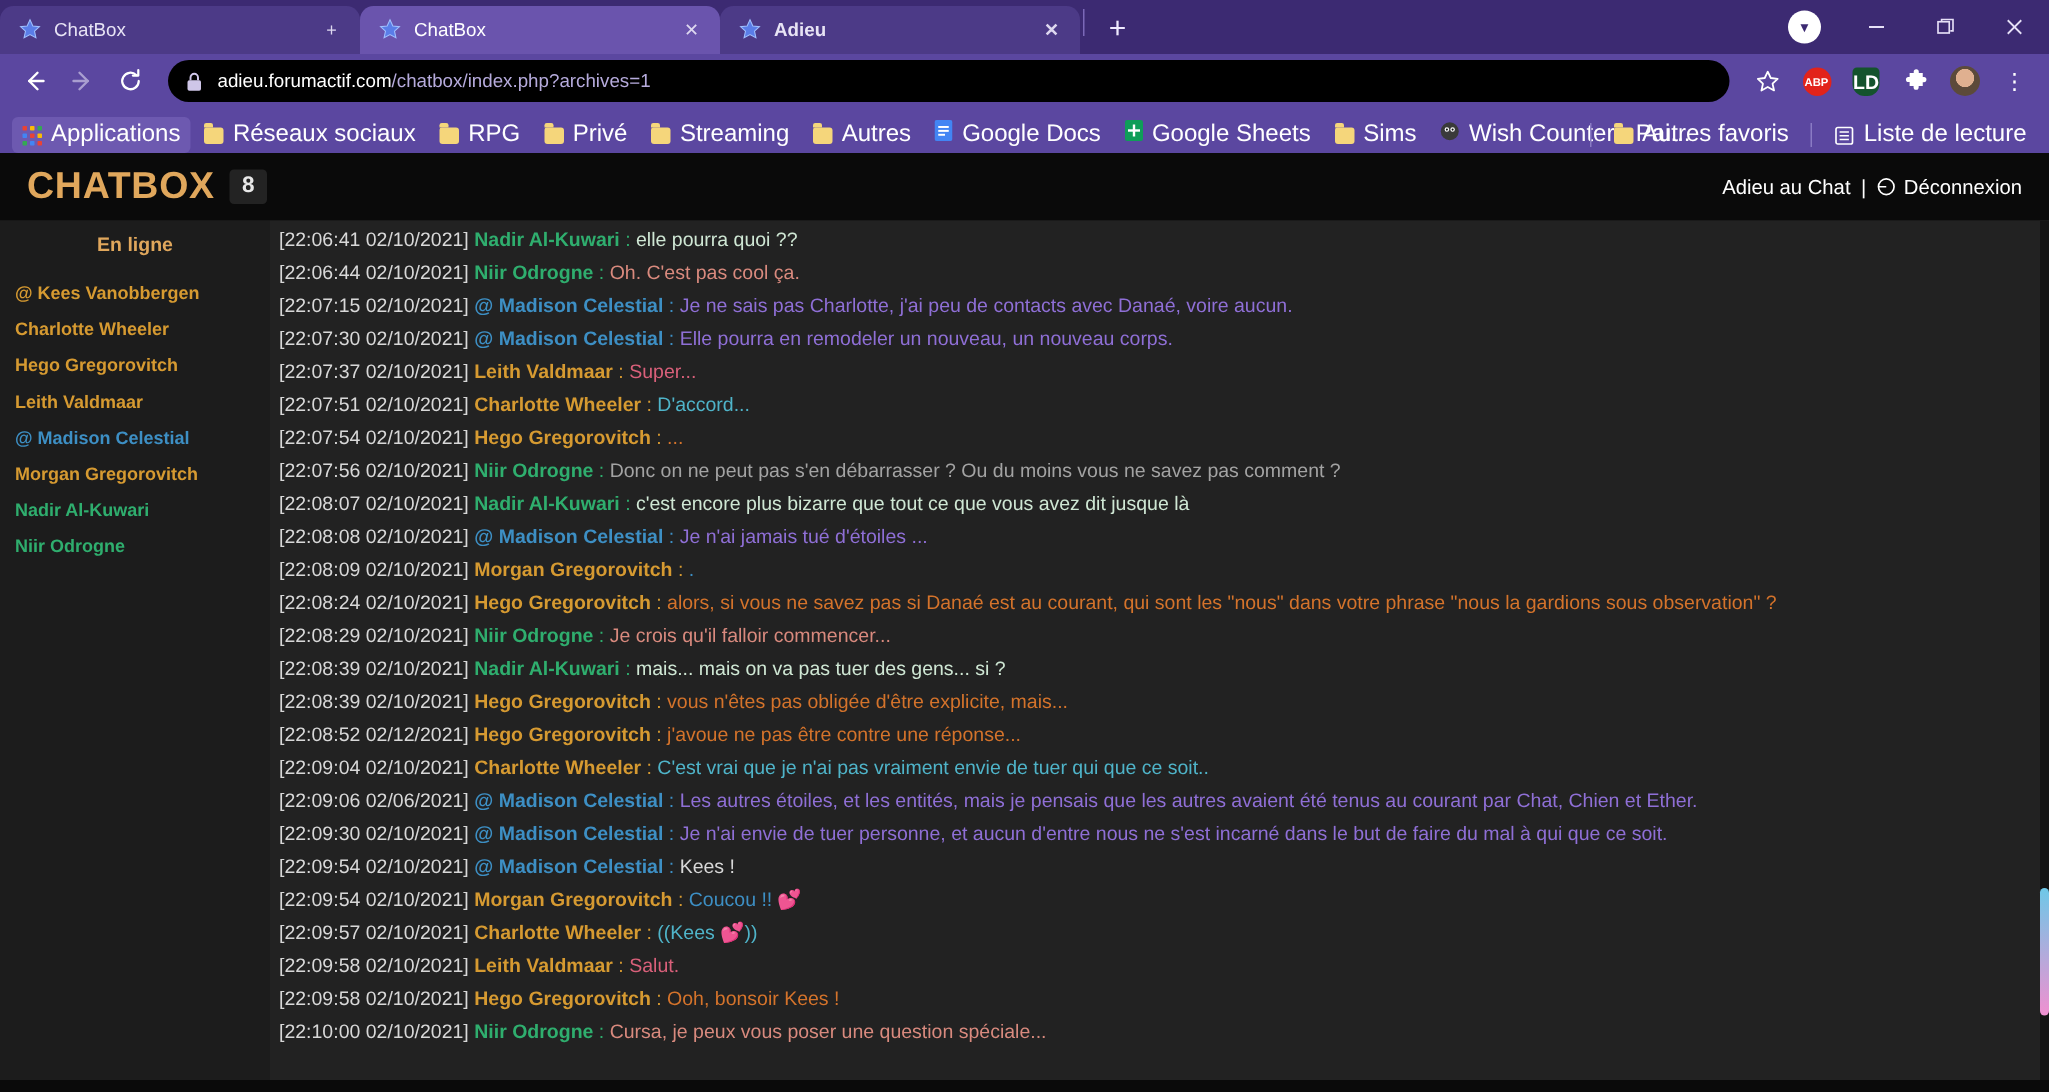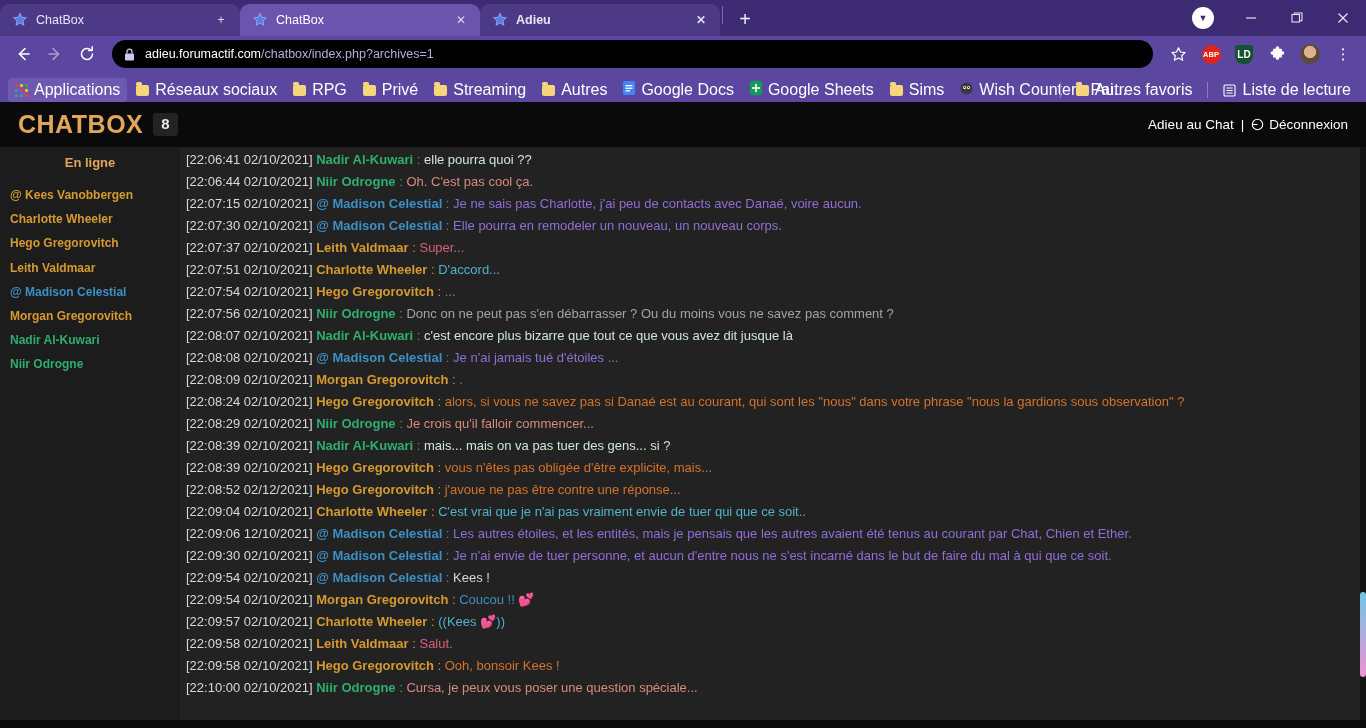--- a/index.html
+++ b/index.html
@@ -257,21 +257,21 @@
     <div class="tb-right">
       <div class="tbtn">
         <svg width="17" height="17" viewBox="0 0 17 17">
             <path d="M8.5 1.8l2 4.2 4.6.6-3.4 3.2 1 4.5-4.2-2.3-4.2 2.3 1-4.5L1.9 6.6l4.6-.6z" fill="none" stroke="#fff" stroke-width="1.2" stroke-linejoin="round"></path>
           </svg>
       </div>
       <div class="tbtn">
         <span class="ext-ico" style="background:#e2231a;width:19px;height:19px;font-size:7.5px">ABP</span>
       </div>
       <div class="tbtn">
-        <span class="ext-ico" style="background:#14532d;width:18px;height:19px;font-size:10px;border-radius:3px 3px 8px 8px">LD</span>
+        <span class="ext-ico" style="background:#14532d;width:18px;height:19px;font-size:13px;border-radius:3px 3px 8px 8px">LD</span>
       </div>
       <div class="tbtn">
         <svg width="17" height="17" viewBox="0 0 20 20">
             <path d="M8 2.2a2 2 0 0 1 4 0v.9h3.1v3.2h.9a2 2 0 0 1 0 4h-.9v3.1h-3.2v.9a2 2 0 0 1-4 0v-.9H4.8v-3.2h-.9a2 2 0 0 1 0-4h.9V3.1H8z" fill="#fff"></path>
           </svg>
       </div>
       <div class="tbtn">
         <span style="width:20px;height:20px;border-radius:50%;background:radial-gradient(circle at 50% 40%, #e0b090 0 38%, #5c4a3a 40% 100%);display:block"></span>
       </div>
       <div class="tbtn" style="font-size:15px;letter-spacing:0">⋮</div>
@@ -422,21 +422,21 @@
             <div class="msg"><span class="ts">[22:07:56 02/10/2021]</span> <span class="who" style="color: rgb(47, 174, 110);">Niir Odrogne</span><span style="color: rgb(47, 174, 110);"> : </span><span class="txt" style="color: #a3a3a3;">Donc on ne peut pas s'en débarrasser ? Ou du moins vous ne savez pas comment ?</span></div>
             <div class="msg"><span class="ts">[22:08:07 02/10/2021]</span> <span class="who" style="color: rgb(47, 174, 110);">Nadir Al-Kuwari</span><span style="color: rgb(47, 174, 110);"> : </span><span class="txt" style="color: rgb(207, 231, 212);">c'est encore plus bizarre que tout ce que vous avez dit jusque là</span></div>
             <div class="msg"><span class="ts">[22:08:08 02/10/2021]</span> <span class="who" style="color: rgb(61, 143, 196);">@ Madison Celestial</span><span style="color: rgb(61, 143, 196);"> : </span><span class="txt" style="color: rgb(143, 111, 214);">Je n'ai jamais tué d'étoiles ...</span></div>
             <div class="msg"><span class="ts">[22:08:09 02/10/2021]</span> <span class="who" style="color: rgb(214, 154, 49);">Morgan Gregorovitch</span><span style="color: rgb(214, 154, 49);"> : </span><span class="txt" style="color: rgb(61, 143, 196);">.</span></div>
             <div class="msg"><span class="ts">[22:08:24 02/10/2021]</span> <span class="who" style="color: rgb(214, 154, 49);">Hego Gregorovitch</span><span style="color: rgb(214, 154, 49);"> : </span><span class="txt" style="color: rgb(212, 115, 43);">alors, si vous ne savez pas si Danaé est au courant, qui sont les "nous" dans votre phrase "nous la gardions sous observation" ?</span></div>
             <div class="msg"><span class="ts">[22:08:29 02/10/2021]</span> <span class="who" style="color: rgb(47, 174, 110);">Niir Odrogne</span><span style="color: rgb(47, 174, 110);"> : </span><span class="txt" style="color: rgb(217, 138, 126);">Je crois qu'il falloir commencer...</span></div>
             <div class="msg"><span class="ts">[22:08:39 02/10/2021]</span> <span class="who" style="color: rgb(47, 174, 110);">Nadir Al-Kuwari</span><span style="color: rgb(47, 174, 110);"> : </span><span class="txt" style="color: rgb(207, 231, 212);">mais... mais on va pas tuer des gens... si ?</span></div>
             <div class="msg"><span class="ts">[22:08:39 02/10/2021]</span> <span class="who" style="color: rgb(214, 154, 49);">Hego Gregorovitch</span><span style="color: rgb(214, 154, 49);"> : </span><span class="txt" style="color: rgb(212, 115, 43);">vous n'êtes pas obligée d'être explicite, mais...</span></div>
             <div class="msg"><span class="ts">[22:08:52 02/12/2021]</span> <span class="who" style="color: rgb(214, 154, 49);">Hego Gregorovitch</span><span style="color: rgb(214, 154, 49);"> : </span><span class="txt" style="color: rgb(212, 115, 43);">j'avoue ne pas être contre une réponse...</span></div>
             <div class="msg"><span class="ts">[22:09:04 02/10/2021]</span> <span class="who" style="color: rgb(214, 154, 49);">Charlotte Wheeler</span><span style="color: rgb(214, 154, 49);"> : </span><span class="txt" style="color: rgb(79, 180, 201);">C'est vrai que je n'ai pas vraiment envie de tuer qui que ce soit..</span></div>
-            <div class="msg"><span class="ts">[22:09:06 12/10/2021]</span> <span class="who" style="color: rgb(61, 143, 196);">@ Madison Celestial</span><span style="color: rgb(61, 143, 196);"> : </span><span class="txt" style="color: rgb(143, 111, 214);">Les autres étoiles, et les entités, mais je pensais que les autres avaient été tenus au courant par Chat, Chien et Ether.</span></div>
+            <div class="msg"><span class="ts">[22:09:06 02/06/2021]</span> <span class="who" style="color: rgb(61, 143, 196);">@ Madison Celestial</span><span style="color: rgb(61, 143, 196);"> : </span><span class="txt" style="color: rgb(143, 111, 214);">Les autres étoiles, et les entités, mais je pensais que les autres avaient été tenus au courant par Chat, Chien et Ether.</span></div>
             <div class="msg"><span class="ts">[22:09:30 02/10/2021]</span> <span class="who" style="color: rgb(61, 143, 196);">@ Madison Celestial</span><span style="color: rgb(61, 143, 196);"> : </span><span class="txt" style="color: rgb(143, 111, 214);">Je n'ai envie de tuer personne, et aucun d'entre nous ne s'est incarné dans le but de faire du mal à qui que ce soit.</span></div>
             <div class="msg"><span class="ts">[22:09:54 02/10/2021]</span> <span class="who" style="color: rgb(61, 143, 196);">@ Madison Celestial</span><span style="color: rgb(61, 143, 196);"> : </span><span class="txt" style="color: rgb(216, 216, 216);">Kees !</span></div>
             <div class="msg"><span class="ts">[22:09:54 02/10/2021]</span> <span class="who" style="color: rgb(214, 154, 49);">Morgan Gregorovitch</span><span style="color: rgb(214, 154, 49);"> : </span><span class="txt" style="color: rgb(61, 143, 196);">Coucou !! 💕</span></div>
             <div class="msg"><span class="ts">[22:09:57 02/10/2021]</span> <span class="who" style="color: rgb(214, 154, 49);">Charlotte Wheeler</span><span style="color: rgb(214, 154, 49);"> : </span><span class="txt" style="color: rgb(79, 180, 201);">((Kees 💕))</span></div>
             <div class="msg"><span class="ts">[22:09:58 02/10/2021]</span> <span class="who" style="color: rgb(214, 154, 49);">Leith Valdmaar</span><span style="color: rgb(214, 154, 49);"> : </span><span class="txt" style="color: rgb(217, 96, 122);">Salut.</span></div>
             <div class="msg"><span class="ts">[22:09:58 02/10/2021]</span> <span class="who" style="color: rgb(214, 154, 49);">Hego Gregorovitch</span><span style="color: rgb(214, 154, 49);"> : </span><span class="txt" style="color: rgb(212, 115, 43);">Ooh, bonsoir Kees !</span></div>
             <div class="msg"><span class="ts">[22:10:00 02/10/2021]</span> <span class="who" style="color: rgb(47, 174, 110);">Niir Odrogne</span><span style="color: rgb(47, 174, 110);"> : </span><span class="txt" style="color: rgb(217, 138, 126);">Cursa, je peux vous poser une question spéciale...</span></div>
           </div>
         <div class="scrollbar">
           <div class="scroll-thumb" style="top:445px;height:85px"></div>

